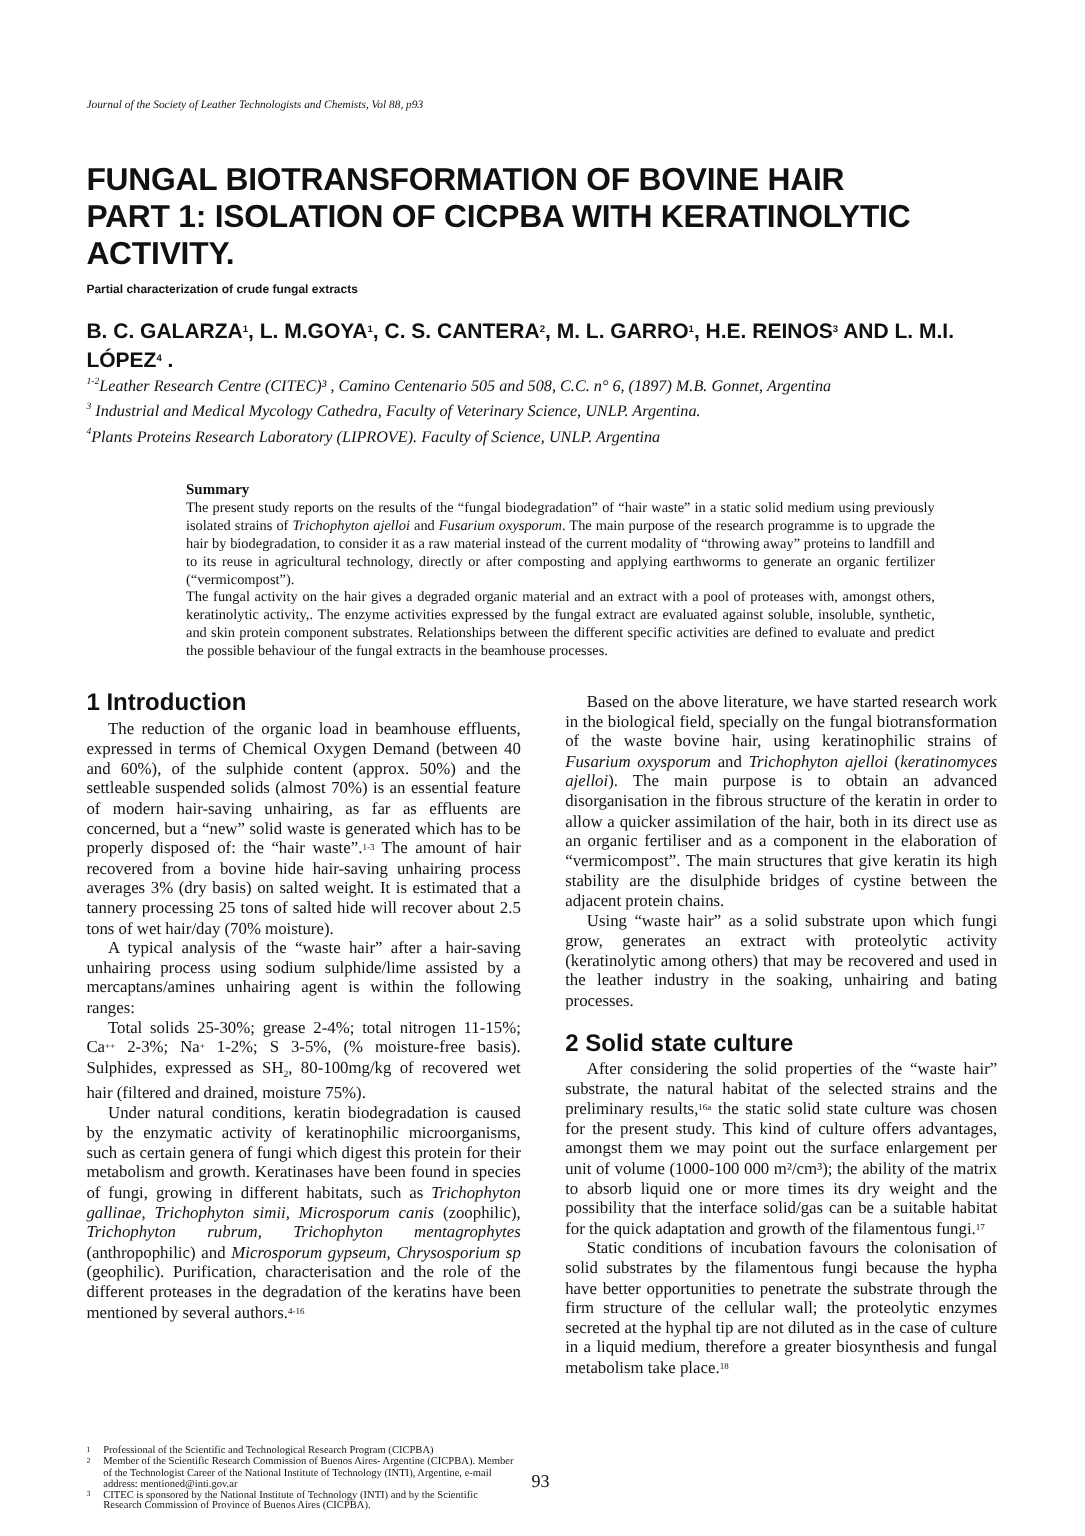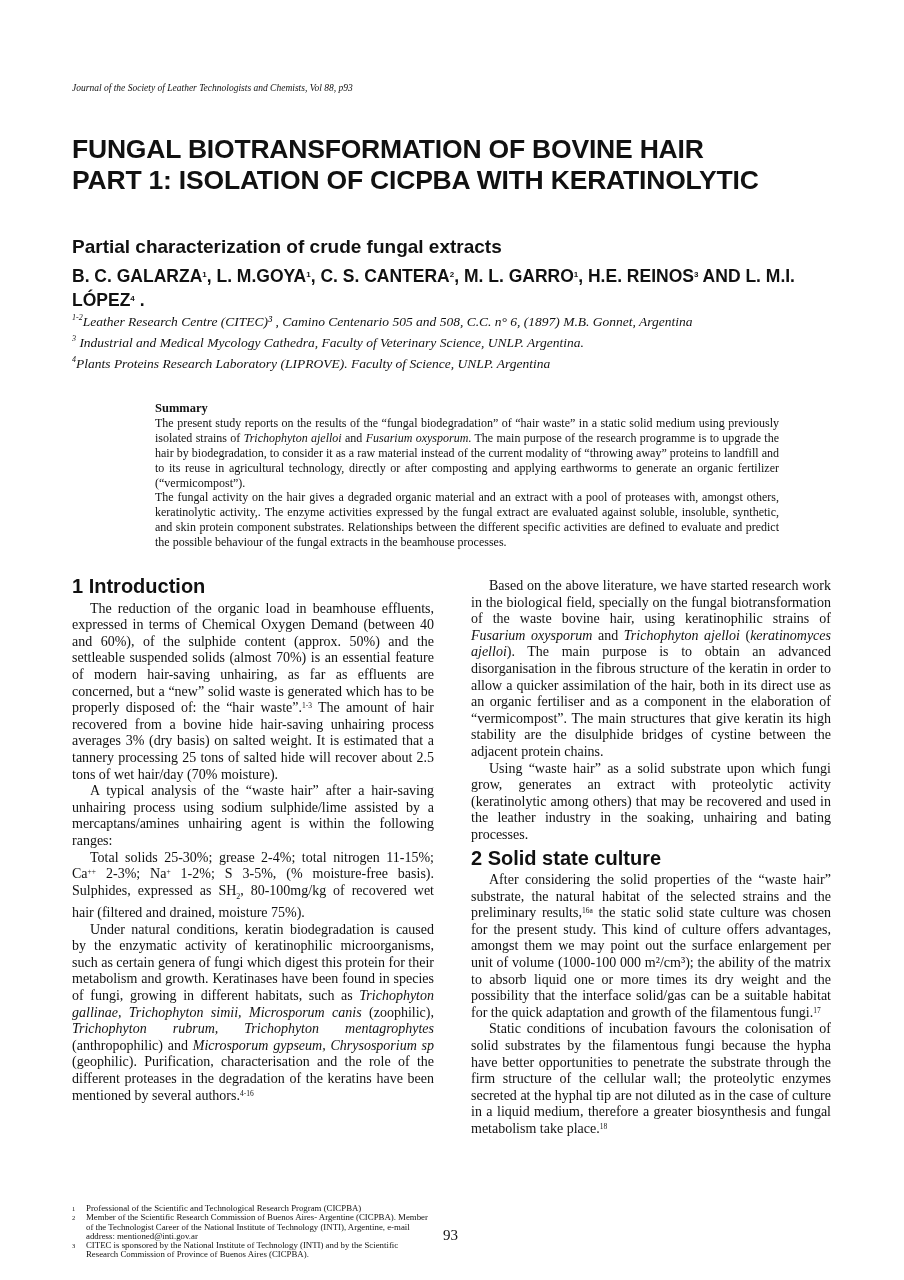--- a/index.html
+++ b/index.html
@@ -1,20 +1,20 @@
 <!DOCTYPE html>
 <html><head>
 <meta charset="utf-8">
 <style>
   html, body { margin:0; padding:0; background:#fff; }
   body { width:904px; height:1280px; position:relative; overflow:hidden; color:#111; font-family:"Liberation Serif", serif; }
   .abs { position:absolute; }
   .journal { left:72px; top:83px; font-size:9.5px; font-style:italic; }
   .title { left:72px; top:134px; width:780px; font-family:"Liberation Sans", sans-serif; font-weight:bold; font-size:26.5px; line-height:31px; letter-spacing:-0.2px; }
-  .subtitle { left:72px; top:236px; font-family:"Liberation Sans", sans-serif; font-weight:bold; font-size:19px; }
+  .subtitle { left:72px; top:236px; font-family:"Liberation Sans", sans-serif; font-weight:bold; font-size:10px; }
   .authors { left:72px; top:264px; width:780px; font-family:"Liberation Sans", sans-serif; font-weight:bold; font-size:17.5px; line-height:24px; }
   .authors sup, .aff sup { font-size:8px; vertical-align:top; position:relative; top:-1px; }
   .aff { left:72px; font-style:italic; font-size:13.5px; white-space:nowrap; }
   .summary { left:155px; top:401px; width:624px; font-size:12px; line-height:14.9px; text-align:justify; }
   .summary .sh { font-weight:bold; font-size:12.5px; }
   .summary p { margin:0; }
   .col { font-size:14px; line-height:16.6px; text-align:justify; }
   .col p { margin:0; text-indent:18px; }
   .col .h { font-family:"Liberation Sans", sans-serif; font-weight:bold; font-size:20px; margin:0 0 6px 0; text-indent:0; }
   .col sup { font-size:7.5px; vertical-align:top; position:relative; top:-2px; }
@@ -28,20 +28,21 @@
   i { font-style:italic; }
 </style>
 </head>
 <body>
 
 <div class="abs journal">Journal of the Society of Leather Technologists and Chemists, Vol 88, p93</div>
 
 <div class="abs title">
   <div>FUNGAL BIOTRANSFORMATION OF BOVINE HAIR</div>
   <div>PART 1: ISOLATION OF CICPBA WITH KERATINOLYTIC</div>
+  <div>ACTIVITY.</div>
 </div>
 
 <div class="abs subtitle">Partial characterization of crude fungal extracts</div>
 
 <div class="abs authors">
   <span>B. C. GALARZA</span><sup>1</sup><span>, L. M.GOYA</span><sup>1</sup><span>, C. S. CANTERA</span><sup>2</sup><span>, M. L. GARRO</span><sup>1</sup><span>, H.E. REINOS</span><sup>3</sup><span> AND L. M.I. LÓPEZ</span><sup>4</sup><span> .</span>
 </div>
 
 <div class="abs aff" style="top:314px;"><sup>1-2</sup><span>Leather Research Centre (CITEC)³ , Camino Centenario 505 and 508, C.C. n° 6, (1897) M.B. Gonnet, Argentina</span></div>
 <div class="abs aff" style="top:335px;"><sup>3</sup><span> Industrial and Medical Mycology Cathedra, Faculty of Veterinary Science, UNLP. Argentina.</span></div>
@@ -57,21 +58,21 @@
   <div class="h">1 Introduction</div>
   <p><span>The reduction of the organic load in beamhouse effluents, expressed in terms of Chemical Oxygen Demand (between 40 and 60%), of the sulphide content (approx. 50%) and the settleable suspended solids (almost 70%) is an essential feature of modern hair-saving unhairing, as far as effluents are concerned, but a “new” solid waste is generated which has to be properly disposed of: the “hair waste”.</span><sup>1-3</sup><span> The amount of hair recovered from a bovine hide hair-saving unhairing process averages 3% (dry basis) on salted weight. It is estimated that a tannery processing 25 tons of salted hide will recover about 2.5 tons of wet hair/day (70% moisture).</span></p>
   <p>A typical analysis of the “waste hair” after a hair-saving unhairing process using sodium sulphide/lime assisted by a mercaptans/amines unhairing agent is within the following ranges:</p>
   <p><span>Total solids 25-30%; grease 2-4%; total nitrogen 11-15%; Ca</span><sup>++</sup><span> 2-3%; Na</span><sup>+</sup><span> 1-2%; S 3-5%, (% moisture-free basis). Sulphides, expressed as SH</span><sub>2</sub><span>, 80-100mg/kg of recovered wet hair (filtered and drained, moisture 75%).</span></p>
   <p><span>Under natural conditions, keratin biodegradation is caused by the enzymatic activity of keratinophilic microorganisms, such as certain genera of fungi which digest this protein for their metabolism and growth. Keratinases have been found in species of fungi, growing in different habitats, such as </span><i>Trichophyton gallinae, Trichophyton simii, Microsporum canis</i><span> (zoophilic), </span><i>Trichophyton rubrum, Trichophyton mentagrophytes</i><span> (anthropophilic) and </span><i>Microsporum gypseum, Chrysosporium sp</i><span> (geophilic). Purification, characterisation and the role of the different proteases in the degradation of the keratins have been mentioned by several authors.</span><sup>4-16</sup></p>
 </div>
 
 <div class="abs col right">
   <p><span>Based on the above literature, we have started research work in the biological field, specially on the fungal biotransformation of the waste bovine hair, using keratinophilic strains of </span><i>Fusarium oxysporum</i><span> and </span><i>Trichophyton ajelloi</i><span> (</span><i>keratinomyces ajelloi</i><span>). The main purpose is to obtain an advanced disorganisation in the fibrous structure of the keratin in order to allow a quicker assimilation of the hair, both in its direct use as an organic fertiliser and as a component in the elaboration of “vermicompost”. The main structures that give keratin its high stability are the disulphide bridges of cystine between the adjacent protein chains.</span></p>
   <p>Using “waste hair” as a solid substrate upon which fungi grow, generates an extract with proteolytic activity (keratinolytic among others) that may be recovered and used in the leather industry in the soaking, unhairing and bating processes.</p>
-  <div class="h" style="margin-top:6px;">2 Solid state culture</div>
+  <div class="h" style="margin-top:18px;">2 Solid state culture</div>
   <p><span>After considering the solid properties of the “waste hair” substrate, the natural habitat of the selected strains and the preliminary results,</span><sup>16a</sup><span> the static solid state culture was chosen for the present study. This kind of culture offers advantages, amongst them we may point out the surface enlargement per unit of volume (1000-100 000 m²/cm³); the ability of the matrix to absorb liquid one or more times its dry weight and the possibility that the interface solid/gas can be a suitable habitat for the quick adaptation and growth of the filamentous fungi.</span><sup>17</sup></p>
   <p><span>Static conditions of incubation favours the colonisation of solid substrates by the filamentous fungi because the hypha have better opportunities to penetrate the substrate through the firm structure of the cellular wall; the proteolytic enzymes secreted at the hyphal tip are not diluted as in the case of culture in a liquid medium, therefore a greater biosynthesis and fungal metabolism take place.</span><sup>18</sup></p>
 </div>
 
 <div class="abs fn">
   <div class="item">
       <span class="num">1</span>
       <span>Professional of the Scientific and Technological Research Program (CICPBA)</span>
     </div>
   <div class="item">

